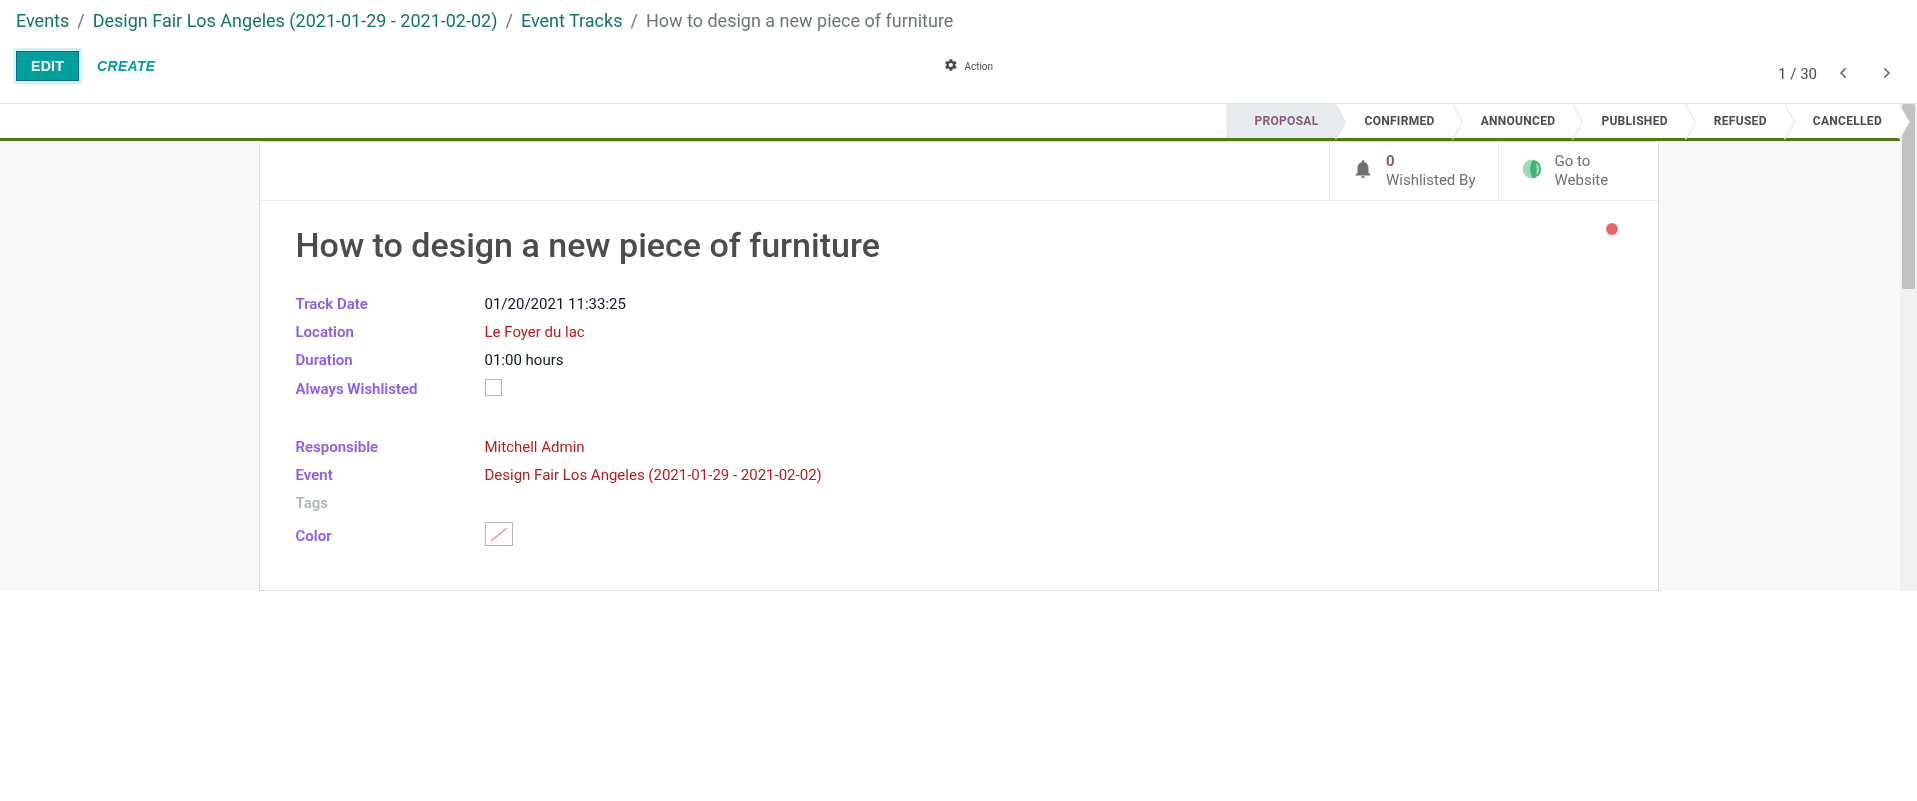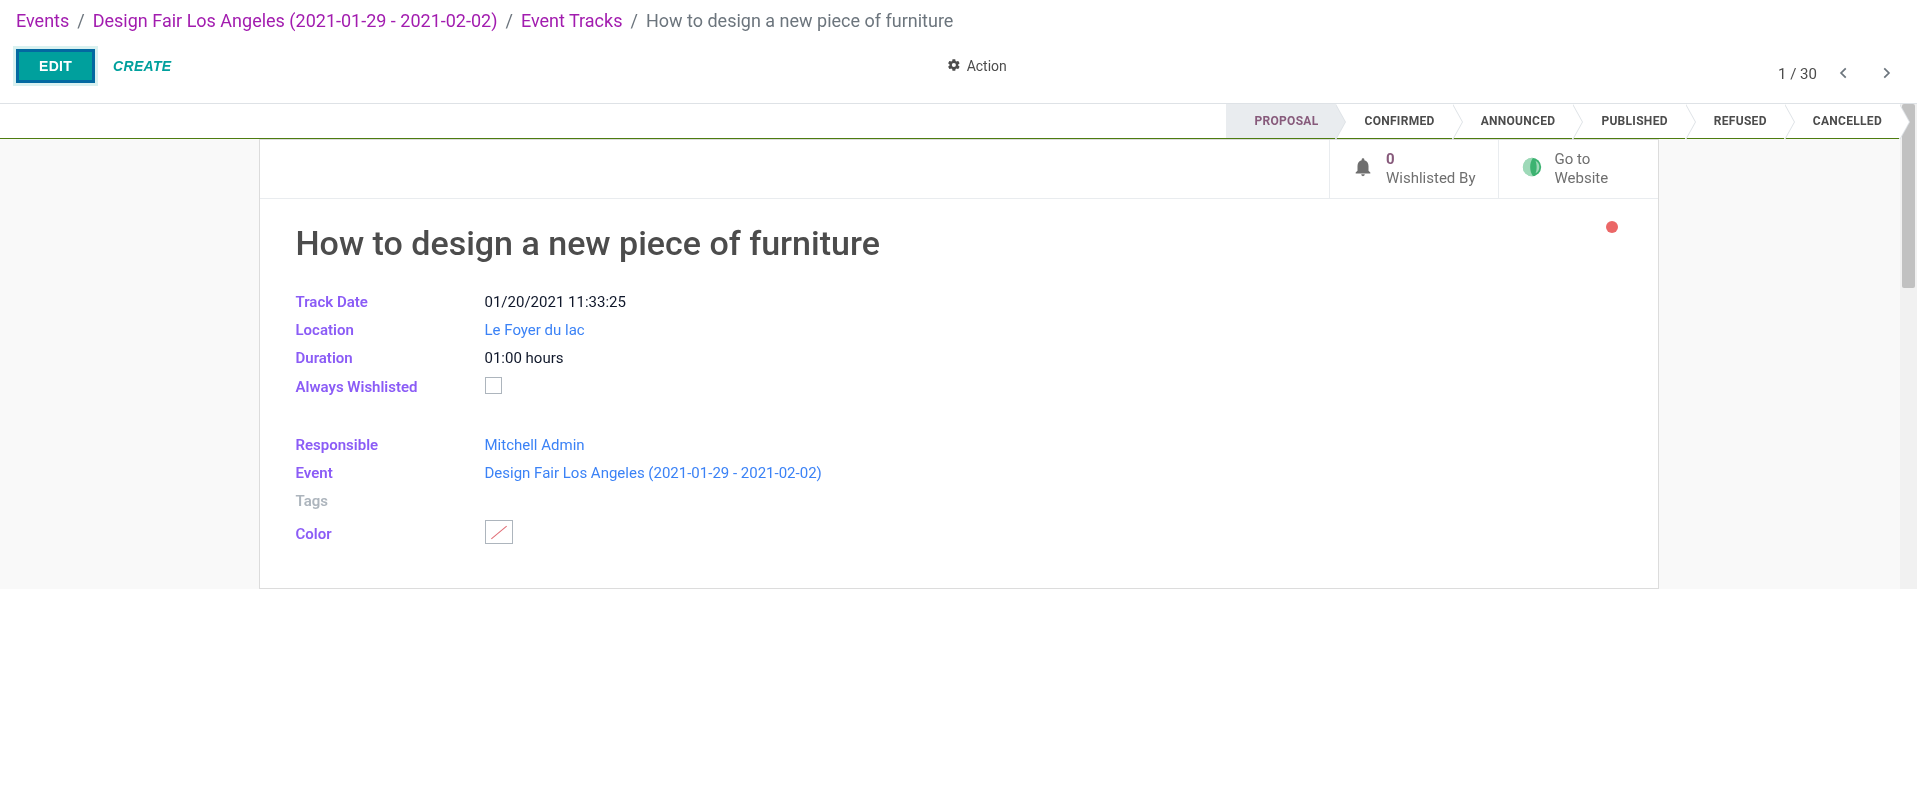--- a/index.html
+++ b/index.html
@@ -4,46 +4,46 @@
 <style>
   * { box-sizing: border-box; margin: 0; padding: 0; }
   html, body { width: 100%; height: 100%; font-family: -apple-system, BlinkMacSystemFont, "Segoe UI", Roboto, "Helvetica Neue", Arial, sans-serif; color:#4c4c4c; background:#ffffff; }
   a { text-decoration:none; }
 
   .o_control_panel { padding: 0px 16px; border-bottom:1px solid #dee2e6; }
 
   .breadcrumb { display:flex; flex-wrap:wrap; align-items:center; font-size:18px; padding:10px 0 6px 0; }
   .breadcrumb li { list-style:none; display:flex; align-items:center; }
   .breadcrumb li.sep::before { content:"/"; color:#6c757d; padding:0 8px; }
-  .breadcrumb a { color:#a21caf; }
+  .breadcrumb a { color:#0f766e; }
   .breadcrumb .active { color:#6c757d; }
 
   .cp_bottom { display:flex; align-items:center; justify-content:space-between; padding:6px 0 14px 0; }
   .cp_left { display:flex; align-items:center; gap:14px; }
   .btn-primary {
-    background:#00A09D; color:#fff; border:3px solid #0369a1;
-    padding:6px 20px; font-size:14px; font-weight:700; cursor:pointer;
+    background:#00A09D; color:#fff; border:1px solid #0369a1;
+    padding:6px 14px; font-size:14px; font-weight:700; cursor:pointer;
     text-transform:uppercase; letter-spacing:.3px; box-shadow:0 0 0 3px rgba(0,160,157,.15);
   }
   .btn-link { color:#00A09D; font-size:14px; font-weight:700; text-transform:uppercase; border:none; background:transparent; cursor:pointer; letter-spacing:.3px; padding:6px 4px;font-style:italic; }
 
-  .cp_center { display:flex; align-items:center; gap:6px; color:#4c4c4c; font-size:14px; cursor:pointer; }
+  .cp_center { display:flex; align-items:center; gap:6px; color:#4c4c4c; font-size:10px; cursor:pointer; }
   .gear-icon svg { width:14px; height:14px; fill:#4c4c4c; }
 
   .cp_right { display:flex; align-items:center; gap:12px;margin-top:16px; }
   .pager-value { font-size:15px; color:#4c4c4c; }
   .pager-arrow { width:30px; height:30px; display:flex; align-items:center; justify-content:center; cursor:pointer; }
   .pager-arrow svg { width:14px; height:14px; fill:#6c757d; stroke:#6c757d; }
 
   .o_content { background:#f9f9f9; position:relative; }
   .scroll-indicator { position:absolute; right:0; top:0; width:17px; height:100%; background:#f1f1f1; }
   .scroll-indicator .thumb { position:absolute; left:2px; right:2px; top:0; height:38%; background:#c1c1c1; border-radius:2px; }
 
   
-  .statusbar { display:flex; justify-content:flex-end; border-bottom:1px solid #4d7c0f; background:#fff; padding-right:17px; }
+  .statusbar { display:flex; justify-content:flex-end; border-bottom:3px solid #4d7c0f; background:#fff; padding-right:17px; }
   .status-step {
     position:relative; padding:10px 18px 10px 28px; font-size:12px; font-weight:700;
     text-transform:uppercase; color:#4c4c4c; cursor:pointer; letter-spacing:.3px;
     background:#fff;
   }
   .status-step::after {
     content:""; position:absolute; right:-9px; top:0; width:0; height:0;
     border-top:18px solid transparent; border-bottom:18px solid transparent;
     border-left:10px solid #fff; z-index:2;
   }
@@ -65,21 +65,21 @@
   .stat-text { display:flex; flex-direction:column; line-height:1.25; color:#6f6f6f; font-size:15px; }
   .stat-text .val { color:#875A7B; font-weight:700; }
 
   .sheet-body { padding: 24px 36px 40px 36px; position:relative; }
   .kanban-dot { position:absolute; right:40px; top:22px; width:12px; height:12px; border-radius:50%; background:#eb6767; cursor:pointer;}
   h1.record-title { font-size:34px; font-weight:500; color:#4c4c4c; margin-bottom:30px; }
 
   .form-grid { display:grid; grid-template-columns: 185px 1fr; row-gap:10px; column-gap:4px; max-width:900px; font-size:15px; align-items:center;}
   .lbl { font-weight:600; color:#8b5cf6; }
   .lbl.muted { color:#adb5bd; }
-  .val-link { color:#3b82f6; cursor:pointer; }
+  .val-link { color:#b91c1c; cursor:pointer; }
   .val-text { color:#0f172a; }
   .checkbox-empty { width:17px; height:17px; border:1px solid #adb5bd; display:inline-block; }
   .spacer { grid-column: 1 / -1; height:18px; }
 
   .color-box {
     width:28px; height:24px; border:1px solid #adb5bd; position:relative; display:inline-block; cursor:pointer;
   }
   .color-box::before {
     content:""; position:absolute; left:3px; right:3px; top:50%; border-top:1.5px solid #E06C75;
     transform:rotate(-40deg); transform-origin:center;

